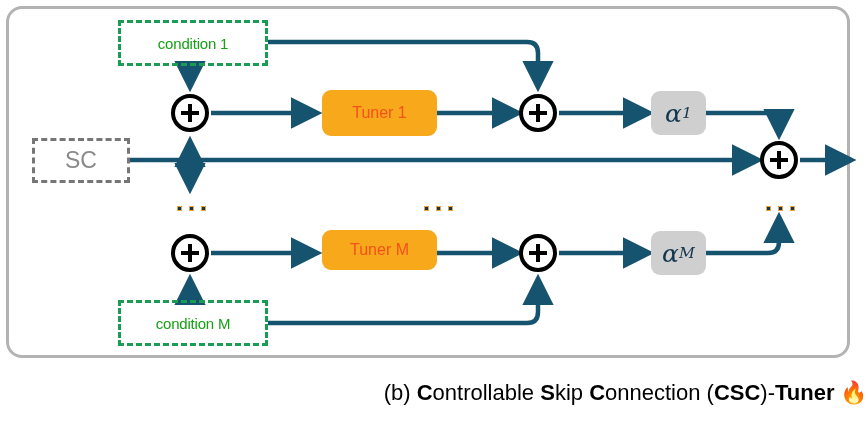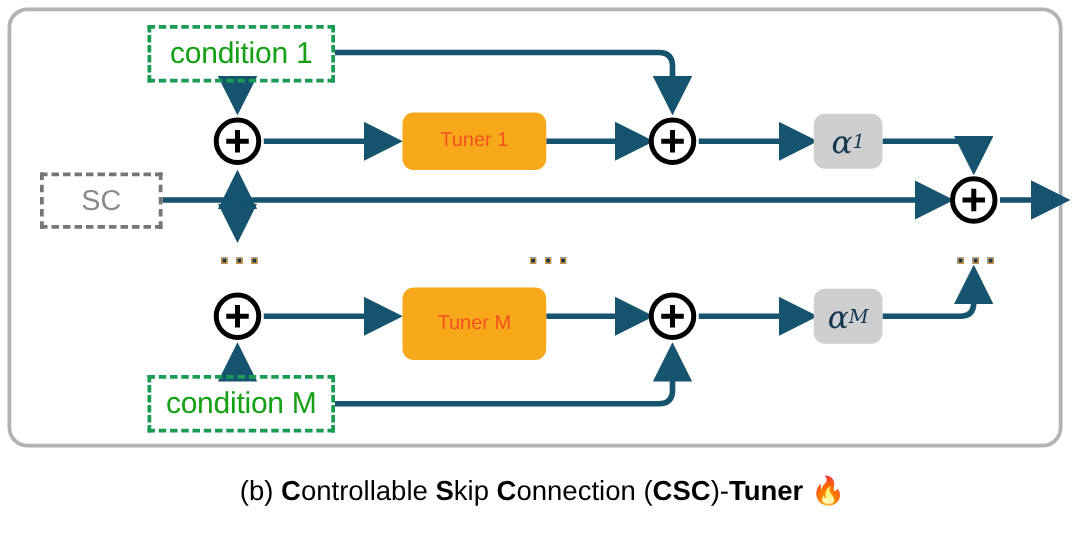--- a/index.html
+++ b/index.html
@@ -28,21 +28,21 @@
   .node{
     position:absolute;
     box-sizing:border-box;
     display:flex;align-items:center;justify-content:center;
     white-space:nowrap;
   }
 
   .cond-box{
     border:3px dashed #1a9c55;
     color:#16a016;
-    font-size:24px;
+    font-size:15px;
     letter-spacing:-0.2px;
     background:transparent;
   }
 
   .sc-box{
     border:3px dashed #767676;
     color:#8a8a8a;
     font-size:23px;
     background:transparent;
   }
@@ -91,21 +91,21 @@
   }
   .dots i{
     display:block;width:5px;height:5px;background:#15364a;
     box-shadow:0 0 0 1px #e8a33d inset;
   }
 
   
   .caption{
     position:absolute;
     left:0;top:380px;width:868px;
-    text-align:center;
+    text-align:right;
     font-size:22px;
     color:#000;
   }
   .caption .b{font-weight:bold;}
   .caption .flame{font-size:22px;}
 </style>
 </head>
 <body>
 
 <div id="root">
@@ -163,21 +163,21 @@
   </div>
 
   <div class="node sc-box" style="left:32px;top:138px;width:98px;height:45px;">
     <span>SC</span>
   </div>
 
   <div class="node tuner-box" style="left:322px;top:90px;width:115px;height:46px;">
     <span>Tuner 1</span>
   </div>
 
-  <div class="node tuner-box" style="left:322px;top:230px;width:115px;height:58px;">
+  <div class="node tuner-box" style="left:322px;top:230px;width:115px;height:40px;">
     <span>Tuner M</span>
   </div>
 
   <div class="node alpha-box" style="left:651px;top:91px;width:55px;height:44px;">
     <span>α</span>
       <sup>1</sup>
   </div>
 
   <div class="node alpha-box" style="left:651px;top:231px;width:55px;height:44px;">
     <span>α</span>

